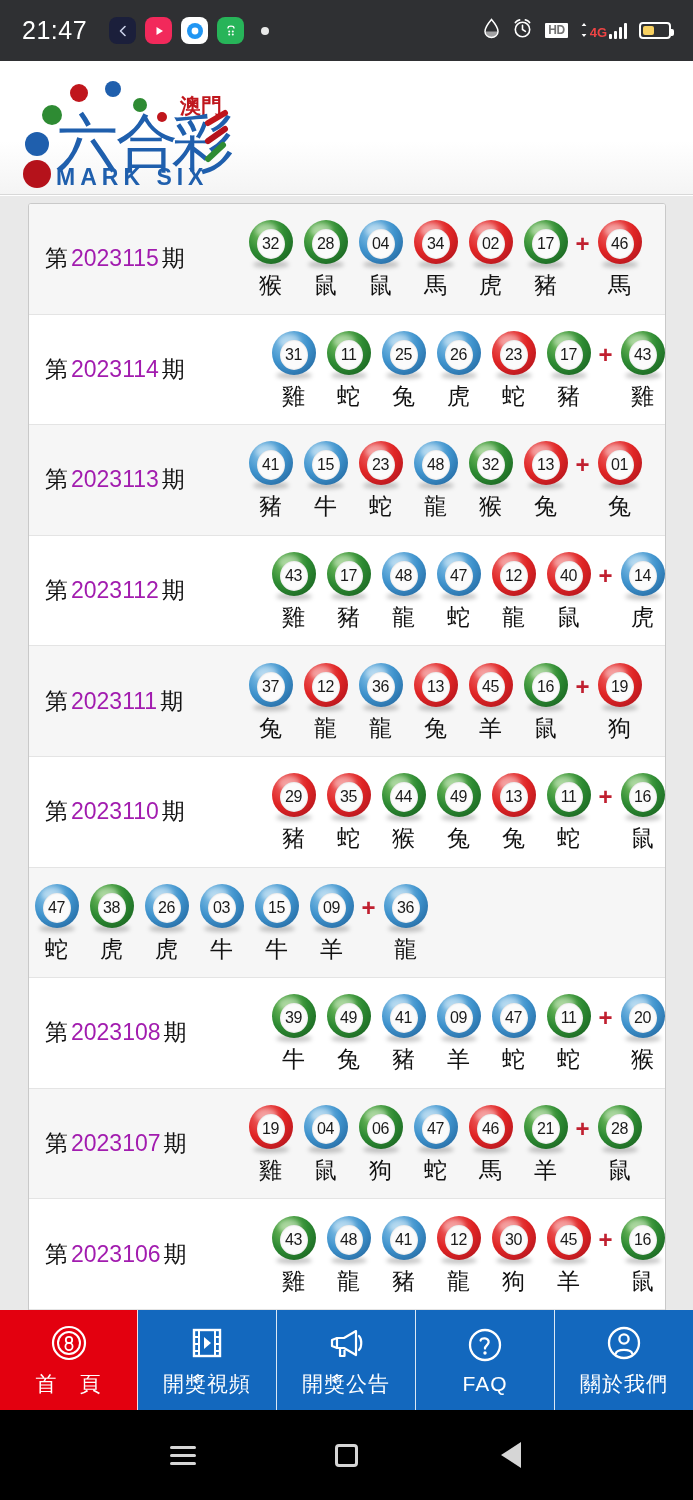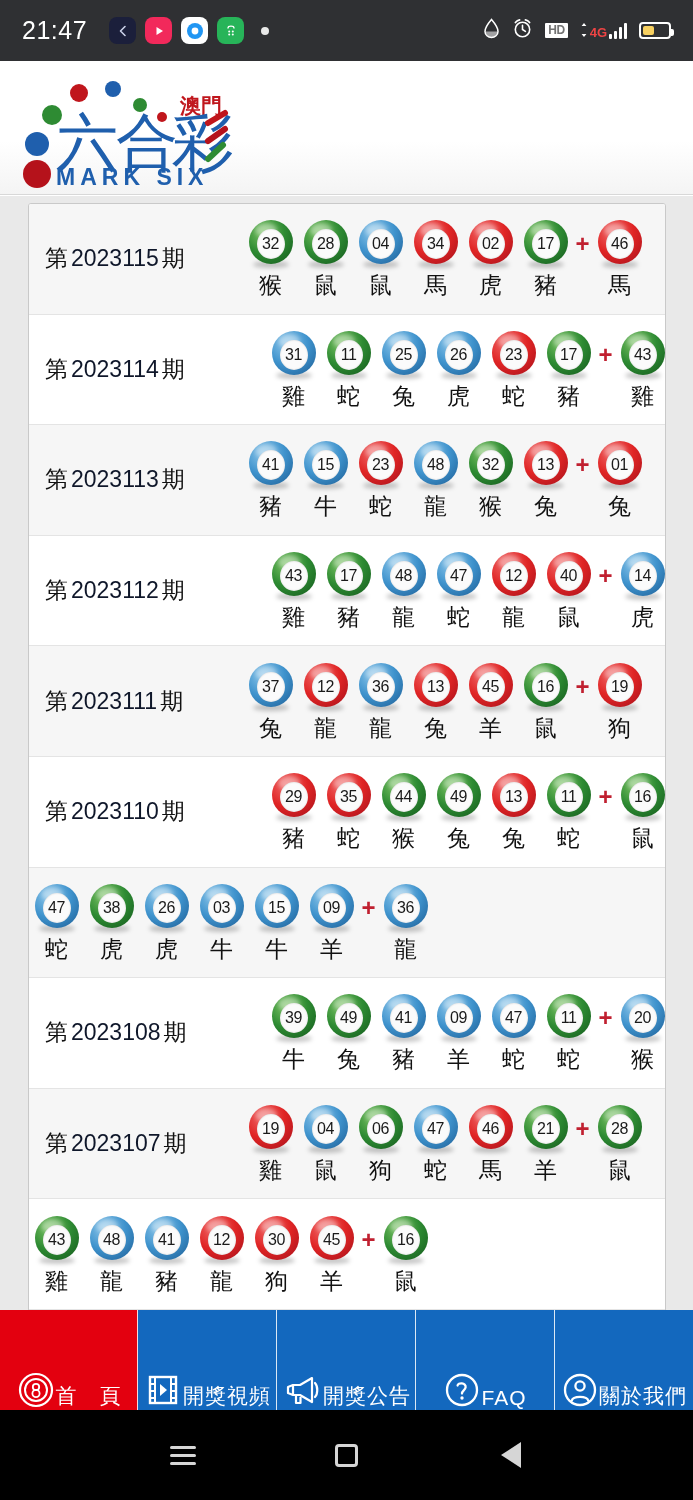--- a/index.html
+++ b/index.html
@@ -62,21 +62,21 @@
     position:relative; height:110.6px; display:flex; align-items:center;
     border-bottom:1px solid #e4e4e4;
   }
   .row.alt { background:#f6f6f6; }
   .row.plain { background:#ffffff;gap:23px; }
 
   .issue {
     width:214px; flex:0 0 214px; padding-left:16px;
     font-size:23px; color:#111; white-space:nowrap; letter-spacing:0px;
   }
-  .issue .num { color:#0f172a; padding:0 3px; }
+  .issue .num { color:#a21caf; padding:0 3px; }
 
   .balls { flex:1; display:flex; align-items:flex-start; }
   .ballcell {
     width:55px; flex:0 0 55px;
     display:flex; flex-direction:column; align-items:center;
   }
   .ballcell.plus { width:19px; flex:0 0 19px; justify-content:flex-start; }
   .plussign {
     color:#c02030; font-size:24px; font-weight:700; line-height:44px; margin-top:2px;
   }
@@ -107,21 +107,21 @@
   .ball.blue .sphere  { background:radial-gradient(circle at 34% 28%, #8ec7ea 0%, #3f93cd 48%, #1d5d94 100%); }
 
   .zodiac { margin-top:6px; font-size:23px; color:#111; line-height:1; }
 
   
   .bottomnav {
     position:absolute; left:0; bottom:90px; width:693px; height:100px;
     display:flex;
   }
   .nav-item {
-    flex:1; display:flex; flex-direction:row; align-items:flex-end; justify-content:center;
+    flex:1; display:flex; flex-direction:column; align-items:center; justify-content:center;
     color:#fff; border-right:1px solid rgba(255,255,255,.85);
   }
   .nav-item:last-child { border-right:none; }
   .nav-item.active { background:#e3000f; flex:0 0 138px; }
   .nav-item.norm { background:#1368be; }
   .nav-ico { height:40px; display:flex; align-items:center; justify-content:center; }
   .nav-label { font-size:21px; margin-top:7px; letter-spacing:1px; white-space:nowrap; }
 
   
   .androidnav {
@@ -804,20 +804,21 @@
                 <div class="ball green">
                   <div class="shadow"></div>
                   <div class="sphere"></div>
                   <div class="face">28</div>
                 </div>
                 <div class="zodiac">鼠</div>
               </div>
             </div>
           </div>
           <div class="row plain">
+            <div class="issue"><span>第</span><span class="num">2023106</span><span>期</span></div>
             <div class="balls">
               <div class="ballcell">
                 <div class="ball green">
                   <div class="shadow"></div>
                   <div class="sphere"></div>
                   <div class="face">43</div>
                 </div>
                 <div class="zodiac">雞</div>
               </div>
               <div class="ballcell">

